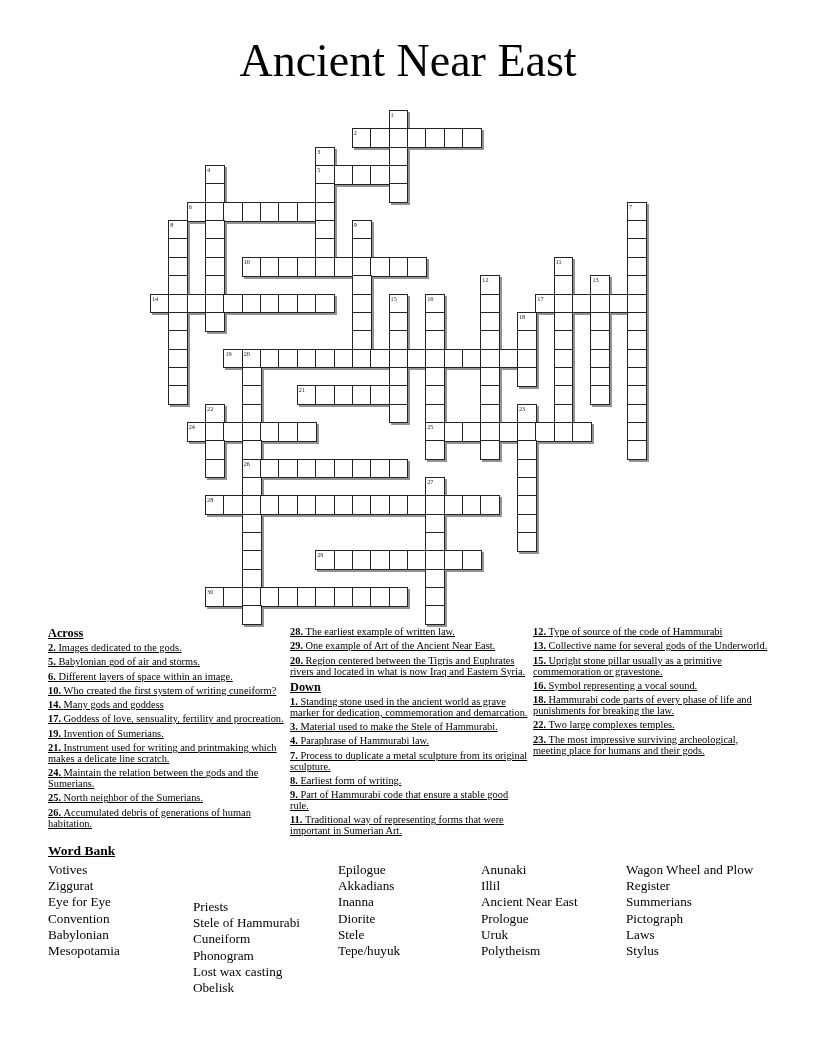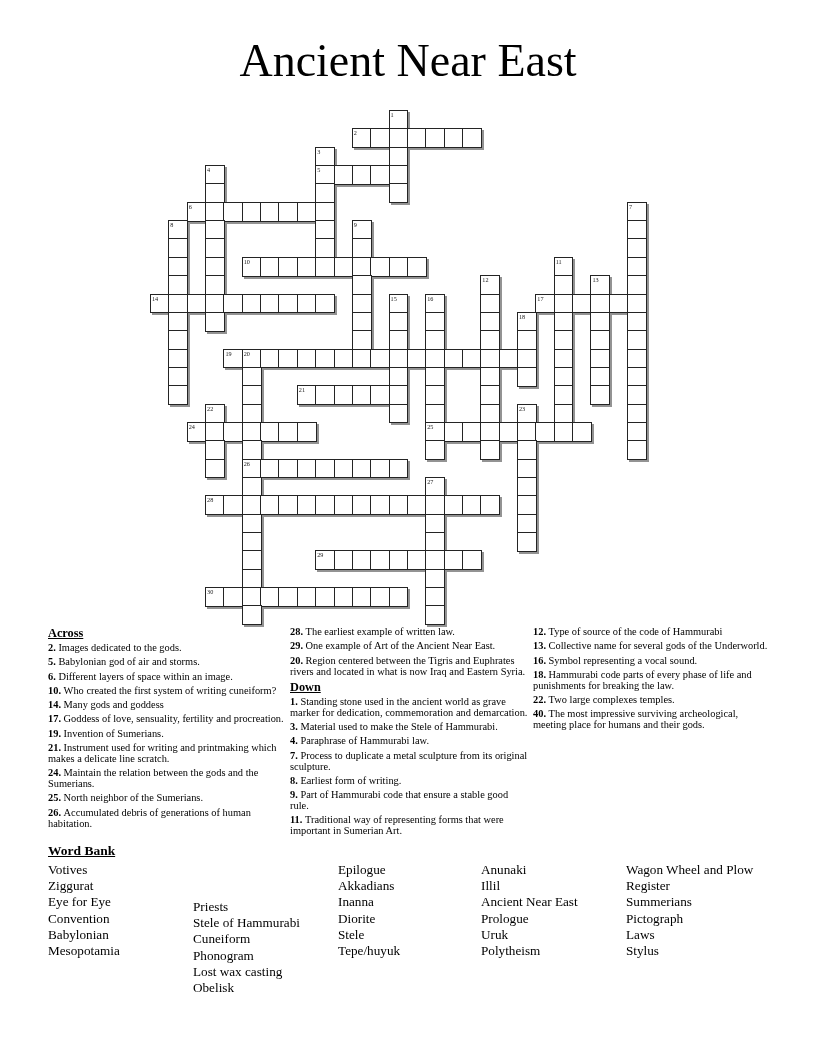--- a/index.html
+++ b/index.html
@@ -7,21 +7,21 @@
         font-family:"Liberation Serif","DejaVu Serif",serif;color:#000;}
   .title{position:absolute;top:34px;left:0;width:816px;text-align:center;margin:0;
          font-size:46px;font-weight:normal;letter-spacing:0px;}
   
   .grid{position:absolute;left:0;top:0;width:816px;height:640px;}
   .cell{position:absolute;width:19.75px;height:19.75px;box-sizing:border-box;
         background:#fff;border:1.4px solid #242424;box-shadow:2px 2px 0 #939393;}
   .cell .num{position:absolute;top:0px;left:1px;font-size:6.2px;line-height:7px;
              color:#1a1a1a;font-family:"Liberation Serif",serif;}
   
-  .clue-col{position:absolute;top:627px;width:238px;font-size:10.4px;line-height:10.9px;}
+  .clue-col{position:absolute;top:627px;width:238px;font-size:10.4px;line-height:10.9px;text-decoration:underline;}
   .clue-header{font-weight:bold;text-decoration:underline;font-size:12.3px;line-height:13px;
                margin:0 0 3px 0;}
   .clue{margin:0 0 3.4px 0;}
   .clue b{font-weight:bold;}
   
   .wb-header{position:absolute;left:48px;top:843px;font-weight:bold;text-decoration:underline;
              font-size:13.5px;line-height:15px;}
   .wb-col{position:absolute;top:862px;font-size:13.2px;line-height:16.2px;white-space:nowrap;}
   .wb-item{height:16.2px;}
 </style>
@@ -351,24 +351,25 @@
         <div class="clue"><b>3. </b>Material used to make the Stele of Hammurabi.</div>
         <div class="clue"><b>4. </b>Paraphrase of Hammurabi law.</div>
         <div class="clue"><b>7. </b>Process to duplicate a metal sculpture from its original sculpture.</div>
         <div class="clue"><b>8. </b>Earliest form of writing.</div>
         <div class="clue"><b>9. </b>Part of Hammurabi code that ensure a stable good rule.</div>
         <div class="clue"><b>11. </b>Traditional way of representing forms that were important in Sumerian Art.</div>
       </div>
     <div class="clue-col" id="clue-col-2" style="left:533px">
         <div class="clue"><b>12. </b>Type of source of the code of Hammurabi</div>
         <div class="clue"><b>13. </b>Collective name for several gods of the Underworld.</div>
+        <div class="clue"><b>15. </b>Upright stone pillar usually as a primitive commemoration or gravestone.</div>
         <div class="clue"><b>16. </b>Symbol representing a vocal sound.</div>
         <div class="clue"><b>18. </b>Hammurabi code parts of every phase of life and punishments for breaking the law.</div>
         <div class="clue"><b>22. </b>Two large complexes temples.</div>
-        <div class="clue"><b>40. </b>The most impressive surviving archeological, meeting place for humans and their gods.</div>
+        <div class="clue"><b>23. </b>The most impressive surviving archeological, meeting place for humans and their gods.</div>
       </div>
   </div>
   <div class="wb-header">Word Bank</div>
   <div id="wordbank">
       <div class="wb-col" style="left: 48px;">
         <div class="wb-item">Votives</div>
         <div class="wb-item">Ziggurat</div>
         <div class="wb-item">Eye for Eye</div>
         <div class="wb-item">Convention</div>
         <div class="wb-item">Babylonian</div>

